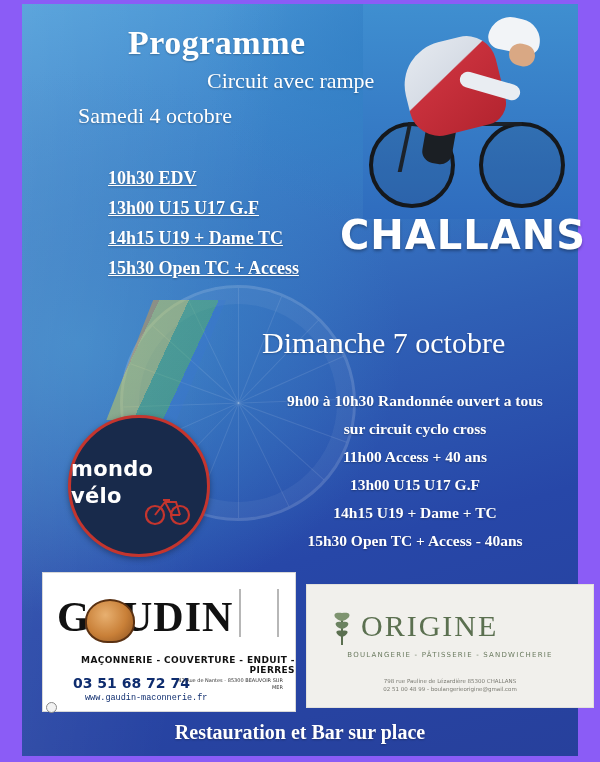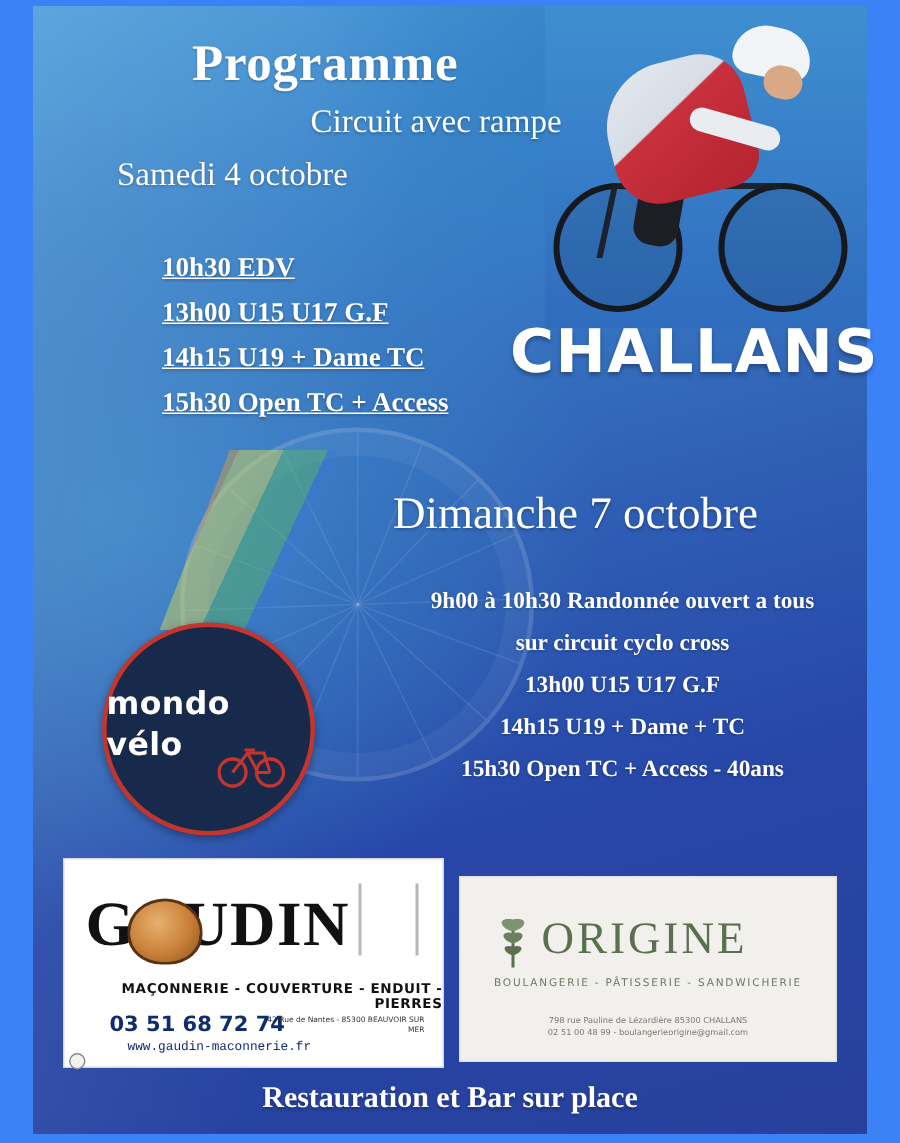--- a/index.html
+++ b/index.html
@@ -11,21 +11,21 @@
     width: 600px;
     height: 762px;
     overflow: hidden;
     font-family: "Liberation Serif", serif;
   }
 
   .poster {
     position: relative;
     width: 600px;
     height: 762px;
-    background: #3b82f6;
+    background: #8b5cf6;
     overflow: hidden;
   }
 
   
   .backdrop {
     position: absolute;
     left: 22px;
     top: 4px;
     width: 556px;
     height: 752px;
@@ -344,20 +344,21 @@
   }
 
   .origine {
     position: absolute;
     left: 306px;
     top: 584px;
     width: 250px;
     height: 122px;
     background: #f1f0ec;
     border: 1px solid #e2e1dc;
+    padding-left: 36px;
   }
   .origine-name {
     position: absolute;
     left: 54px;
     top: 24px;
     font-size: 30px;
     color: #5b7050;
     font-family: "Liberation Serif", serif;
     letter-spacing: 2px;
   }
@@ -453,20 +454,21 @@
     <div class="row">15h30  Open TC + Access</div>
   </div>
 
   <div class="challans">CHALLANS</div>
 
   <div class="dimanche">Dimanche 7 octobre</div>
 
   <div class="sun-list">
     <div class="row">9h00 à 10h30 Randonnée ouvert a tous</div>
     <div class="row">sur circuit cyclo cross</div>
+    <div class="row">11h00 Access + 40 ans</div>
     <div class="row">13h00 U15 U17 G.F</div>
     <div class="row">14h15  U19 + Dame + TC</div>
     <div class="row">15h30 Open TC + Access - 40ans</div>
   </div>
 
   <div class="mondovelo">
     <div class="mv-text">
       <div>mondo</div>
       <div>vélo</div>
     </div>

